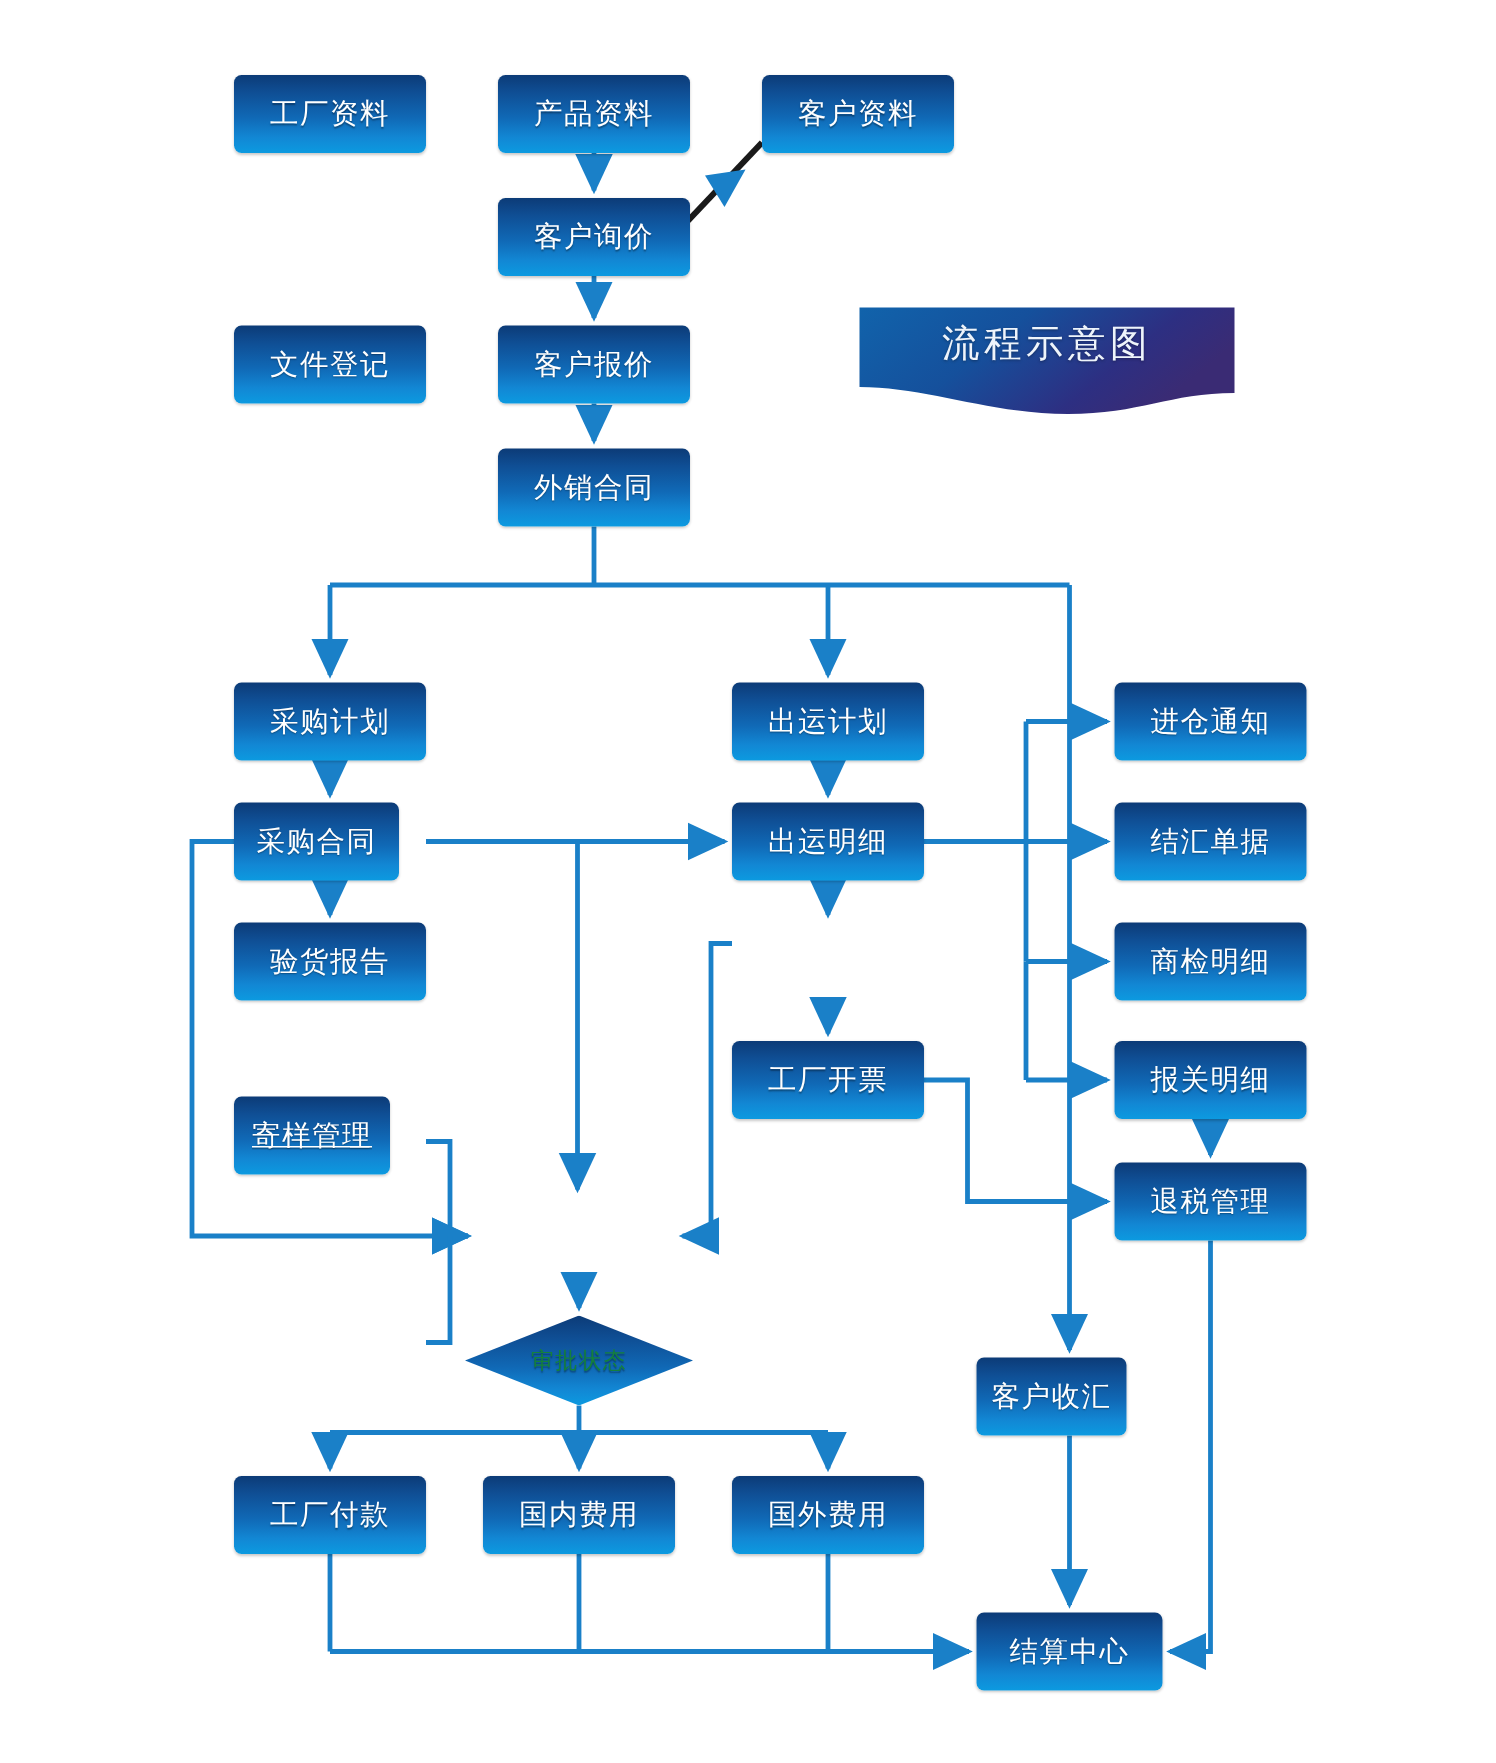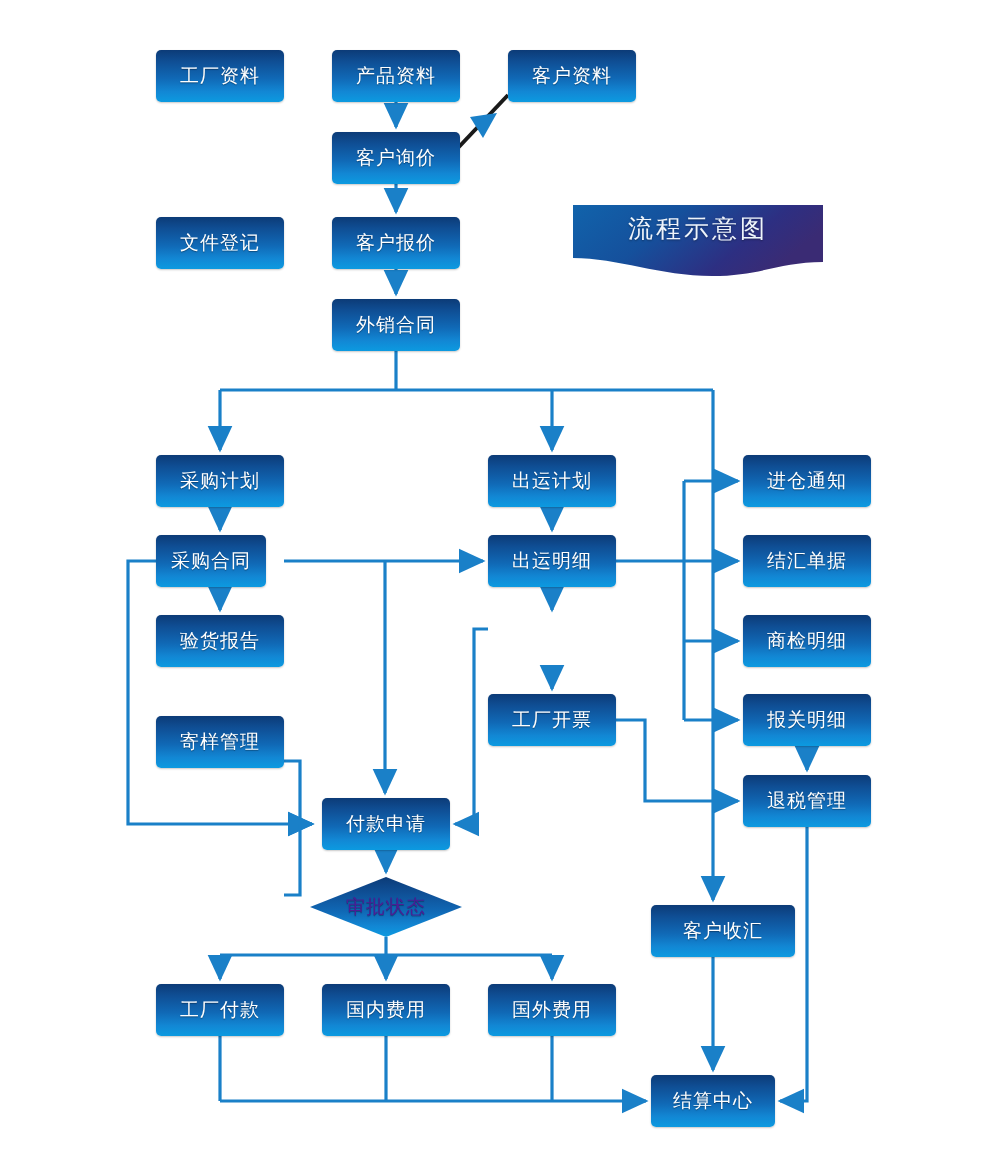--- a/index.html
+++ b/index.html
@@ -28,21 +28,21 @@
     width:152px;height:60px;
     z-index:3;
     display:flex;align-items:center;justify-content:center;
   }
   .decision .dia{
     position:absolute;left:0;top:0;width:100%;height:100%;
     background:linear-gradient(180deg,#0c3b77 0%,#0f4e94 25%,#1069b6 58%,#1287d4 82%,#0c9ae0 100%);
     clip-path:polygon(50% 0%,100% 50%,50% 100%,0% 50%);
   }
   .decision .dlabel{
-    position:relative;z-index:2;color:#4c1d95;font-size:19px;letter-spacing:1px;
+    position:relative;z-index:2;color:#15803d;font-size:15px;letter-spacing:1px;
     text-shadow:0 1px 1px rgba(0,0,0,0.35);
   }
   #titleBanner{
     position:absolute;left:573px;top:202px;width:266px;height:68px;z-index:4;
   }
   #titleBanner .bannerLabel{
     position:absolute;left:0;top:10px;width:250px;text-align:center;
     color:#eef4fb;font-size:25px;letter-spacing:3px;
     text-shadow:0 1px 2px rgba(0,0,0,0.35);
     z-index:5;
@@ -174,24 +174,23 @@
   <div class="node" style="left:156px;top:455px;width:128px;height:52px;">采购计划</div>
   <div class="node" style="left:488px;top:455px;width:128px;height:52px;">出运计划</div>
   <div class="node" style="left:743px;top:455px;width:128px;height:52px;">进仓通知</div>
   <div class="node" style="left:156px;top:535px;width:110px;height:52px;">采购合同</div>
   <div class="node" style="left:488px;top:535px;width:128px;height:52px;">出运明细</div>
   <div class="node" style="left:743px;top:535px;width:128px;height:52px;">结汇单据</div>
   <div class="node" style="left:156px;top:615px;width:128px;height:52px;">验货报告</div>
   <div class="node" style="left:743px;top:615px;width:128px;height:52px;">商检明细</div>
   <div class="node" style="left:488px;top:694px;width:128px;height:52px;">工厂开票</div>
   <div class="node" style="left:743px;top:694px;width:128px;height:52px;">报关明细</div>
-  <div class="node" style="left:156px;top:716px;width:128px;height:52px;">寄样管理</div>
+  <div class="node" style="left:156px;top:731px;width:104px;height:52px;text-decoration:underline;">寄样管理</div>
   <div class="node" style="left:743px;top:775px;width:128px;height:52px;">退税管理</div>
-  <div class="node" style="left:322px;top:798px;width:128px;height:52px;">付款申请</div>
-  <div class="node" style="left:651px;top:905px;width:144px;height:52px;">客户收汇</div>
+  <div class="node" style="left:651px;top:905px;width:100px;height:52px;">客户收汇</div>
   <div class="node" style="left:156px;top:984px;width:128px;height:52px;">工厂付款</div>
   <div class="node" style="left:322px;top:984px;width:128px;height:52px;">国内费用</div>
   <div class="node" style="left:488px;top:984px;width:128px;height:52px;">国外费用</div>
   <div class="node" style="left:651px;top:1075px;width:124px;height:52px;">结算中心</div>
 
   <div class="decision" style="left:310px;top:877px;width:152px;height:60px;">
     <div class="dia"></div>
     <div class="dlabel">审批状态</div>
   </div>
 

